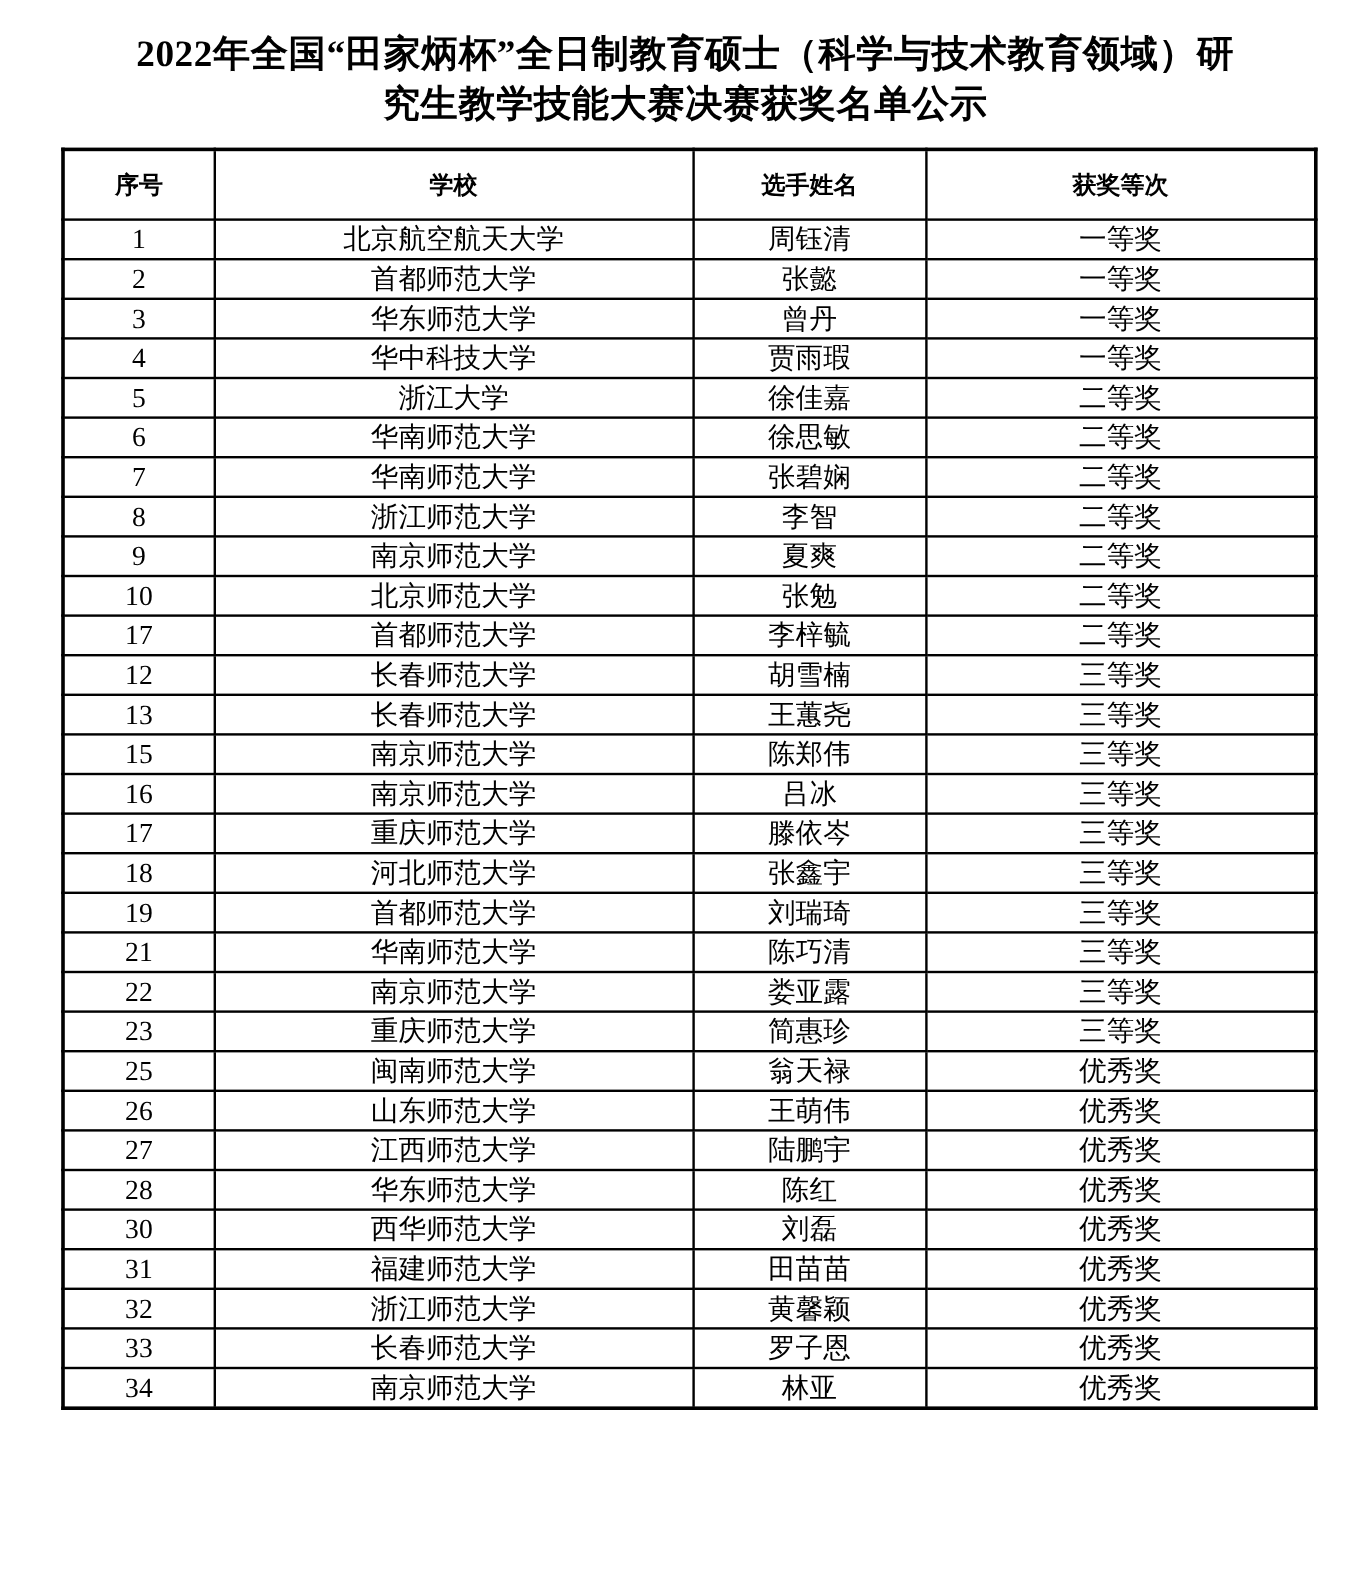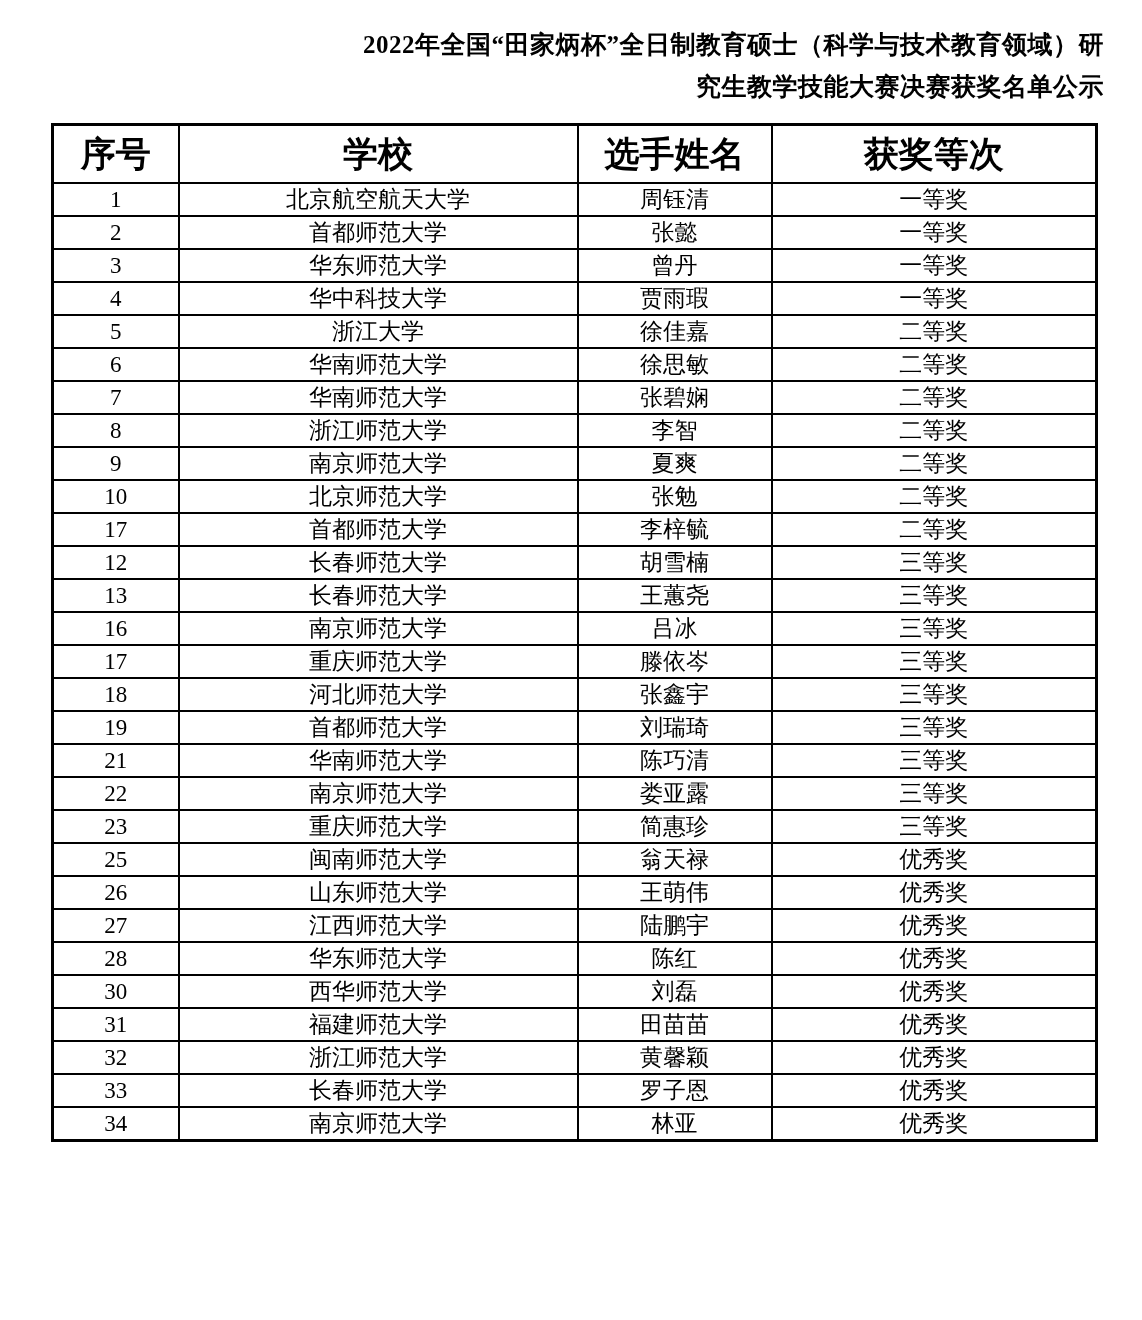--- a/index.html
+++ b/index.html
@@ -8,22 +8,22 @@
   }
   body {
     width: 1142px;
     height: 1320px;
     background: #ffffff;
     color: #000000;
     font-family: "Liberation Serif", "DejaVu Serif", serif;
   }
   .title {
     margin: 24px 38px 0 38px;
-    text-align: right;
-    font-size: 25px;
+    text-align: center;
+    font-size: 31px;
     font-weight: bold;
     line-height: 42px;
     letter-spacing: 0.5px;
   }
   table.awards {
     border-collapse: collapse;
     table-layout: fixed;
     width: 1044px;
     margin: 15px 0 0 51px;
     border: 3px solid #000;
@@ -32,21 +32,21 @@
   table.awards td {
     border: 2px solid #000;
     text-align: center;
     vertical-align: middle;
     overflow: hidden;
     white-space: nowrap;
     padding: 0;
   }
   table.awards th {
     height: 56px;
-    font-size: 35px;
+    font-size: 20px;
     font-weight: bold;
     font-family: Liberation Mono, monospace;
   }
   table.awards td {
     height: 28.8px;
     font-size: 23px;
     font-weight: normal;
   }
 </style>
 </head>
@@ -146,20 +146,26 @@
           <td>胡雪楠</td>
           <td>三等奖</td>
         </tr>
         <tr>
           <td>13</td>
           <td>长春师范大学</td>
           <td>王蕙尧</td>
           <td>三等奖</td>
         </tr>
         <tr>
+          <td>15</td>
+          <td>南京师范大学</td>
+          <td>陈郑伟</td>
+          <td>三等奖</td>
+        </tr>
+        <tr>
           <td>16</td>
           <td>南京师范大学</td>
           <td>吕冰</td>
           <td>三等奖</td>
         </tr>
         <tr>
           <td>17</td>
           <td>重庆师范大学</td>
           <td>滕依岑</td>
           <td>三等奖</td>

